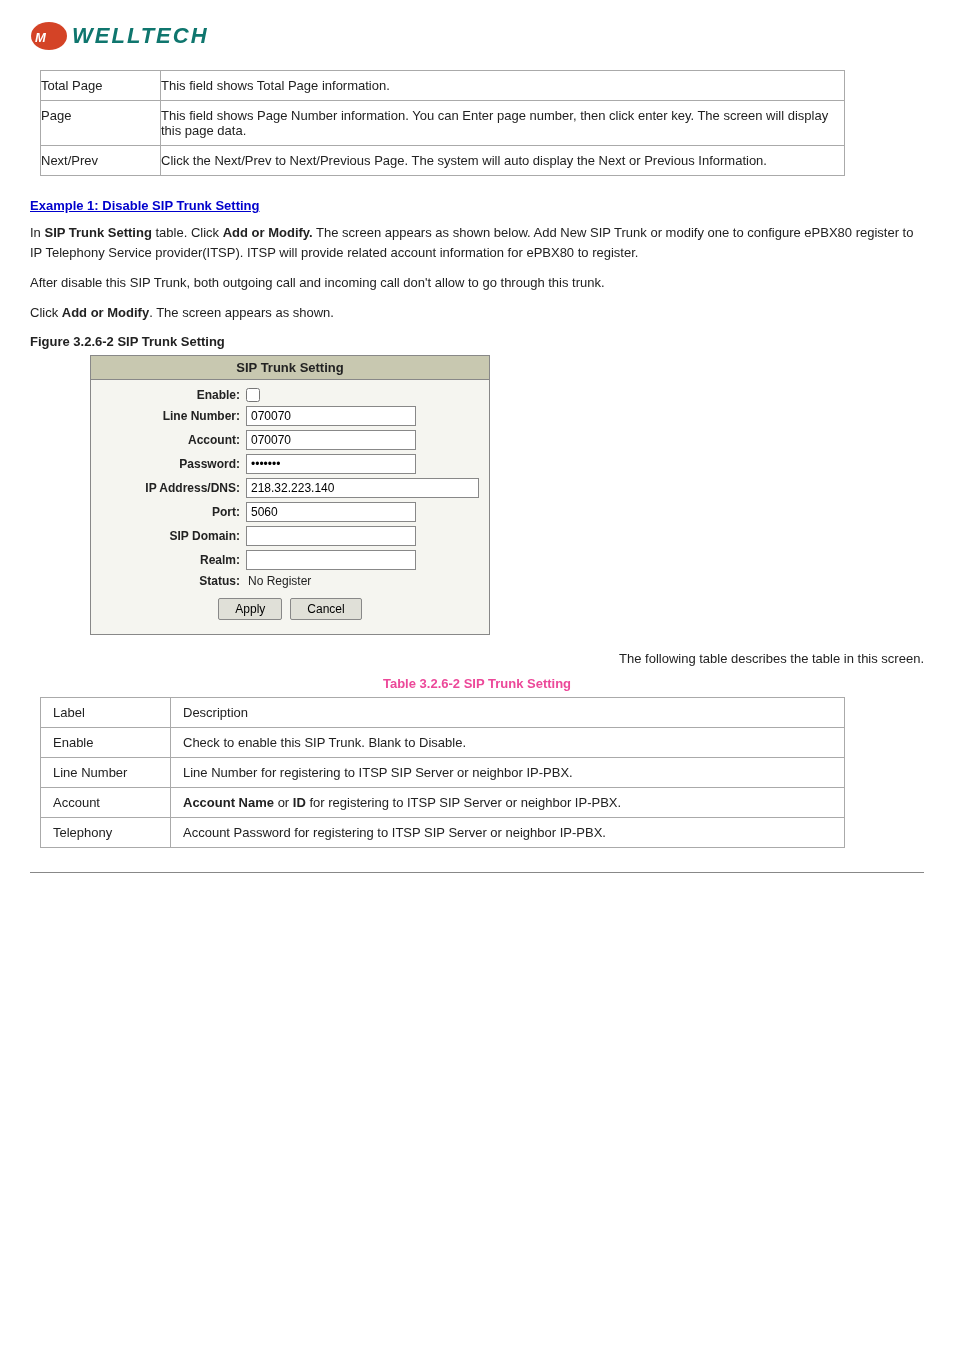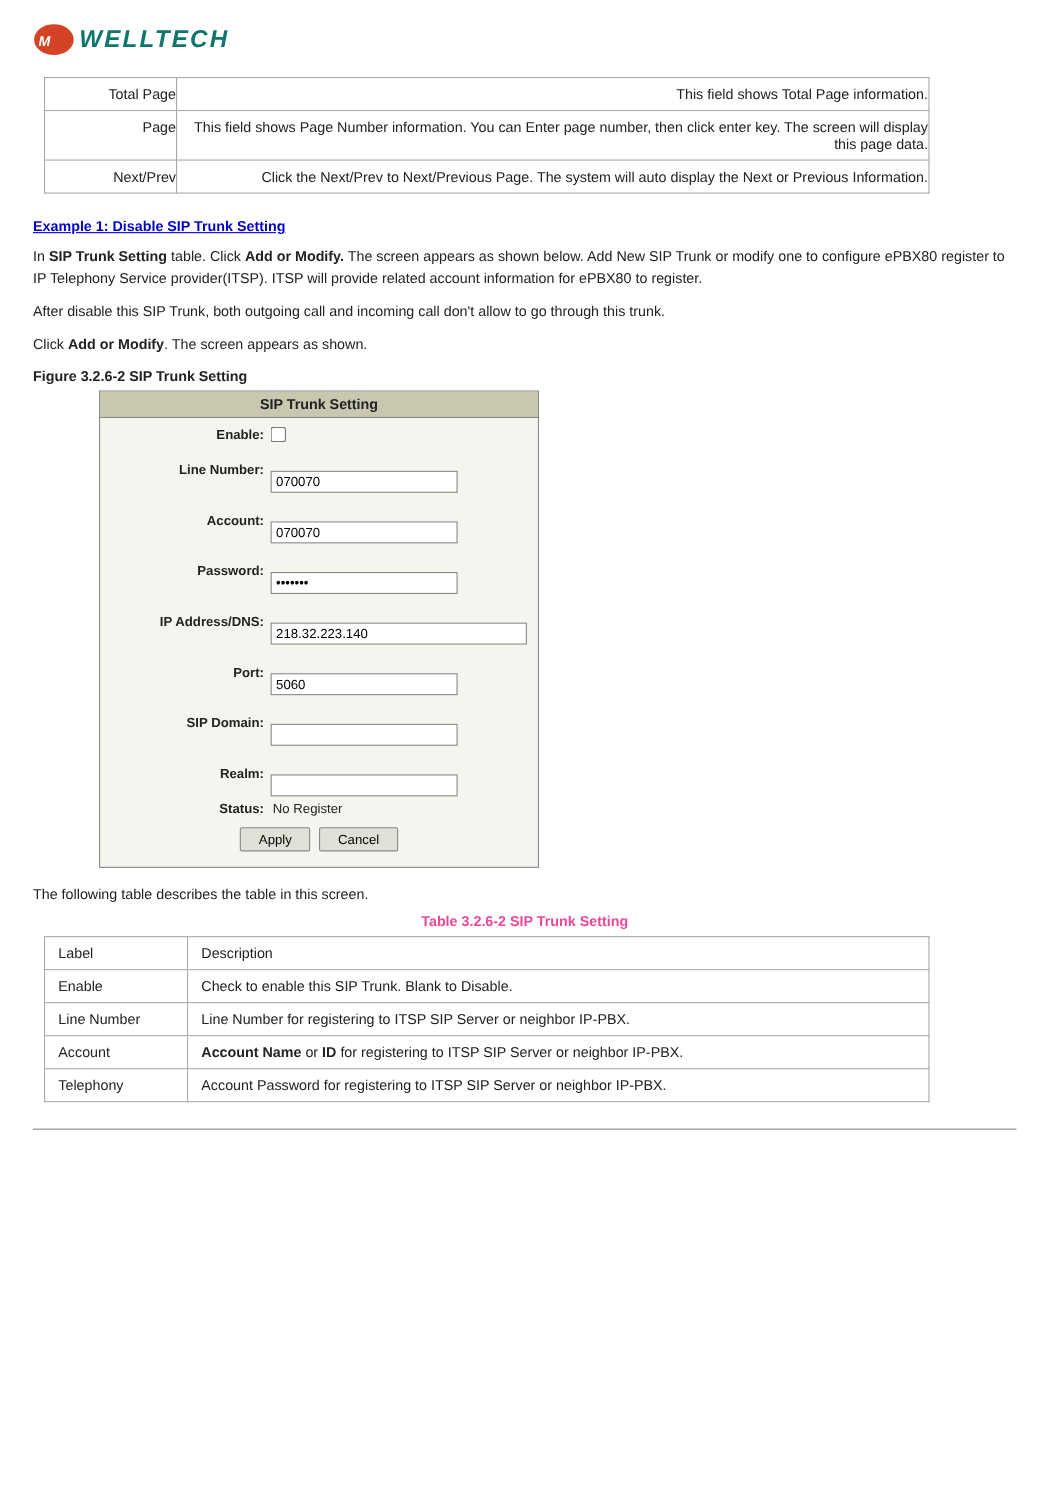--- a/index.html
+++ b/index.html
@@ -32,21 +32,20 @@
     .info-table {
       border-collapse: collapse;
       width: 90%;
       margin-bottom: 22px;
       margin-left: 10px;
     }
     .info-table td {
       border: 1px solid #aaa;
       padding: 7px 0;
       vertical-align: top;
-      text-align: right;
     }
     .info-table td:first-child {
       white-space: nowrap;
       width: 120px;
       font-weight: normal;
     }
     
     .section-link {
       color: #0000cc;
       text-decoration: underline;
@@ -99,21 +98,20 @@
       padding-right: 6px;
       color: #222;
     }
     .sip-input {
       border: 1px solid #888;
       background: #fff;
       height: 20px;
       font-size: 12px;
       padding: 1px 4px;
       width: 170px;
-      margin-top: 22px;
     }
     .sip-checkbox {
       width: 14px;
       height: 14px;
     }
     .sip-status {
       font-size: 12px;
       margin-left: 2px;
     }
     .sip-buttons {
@@ -126,20 +124,21 @@
       background: #e0e0d8;
       border: 1px solid #888;
       padding: 3px 16px;
       font-size: 12px;
       cursor: pointer;
       border-radius: 2px;
     }
     
     .desc-text {
       margin-bottom: 10px;
+      text-align: right;
     }
     
     .table-title {
       text-align: center;
       font-weight: bold;
       font-size: 13px;
       margin-bottom: 6px;
     }
     .table-title span {
       color: #ec4899;

